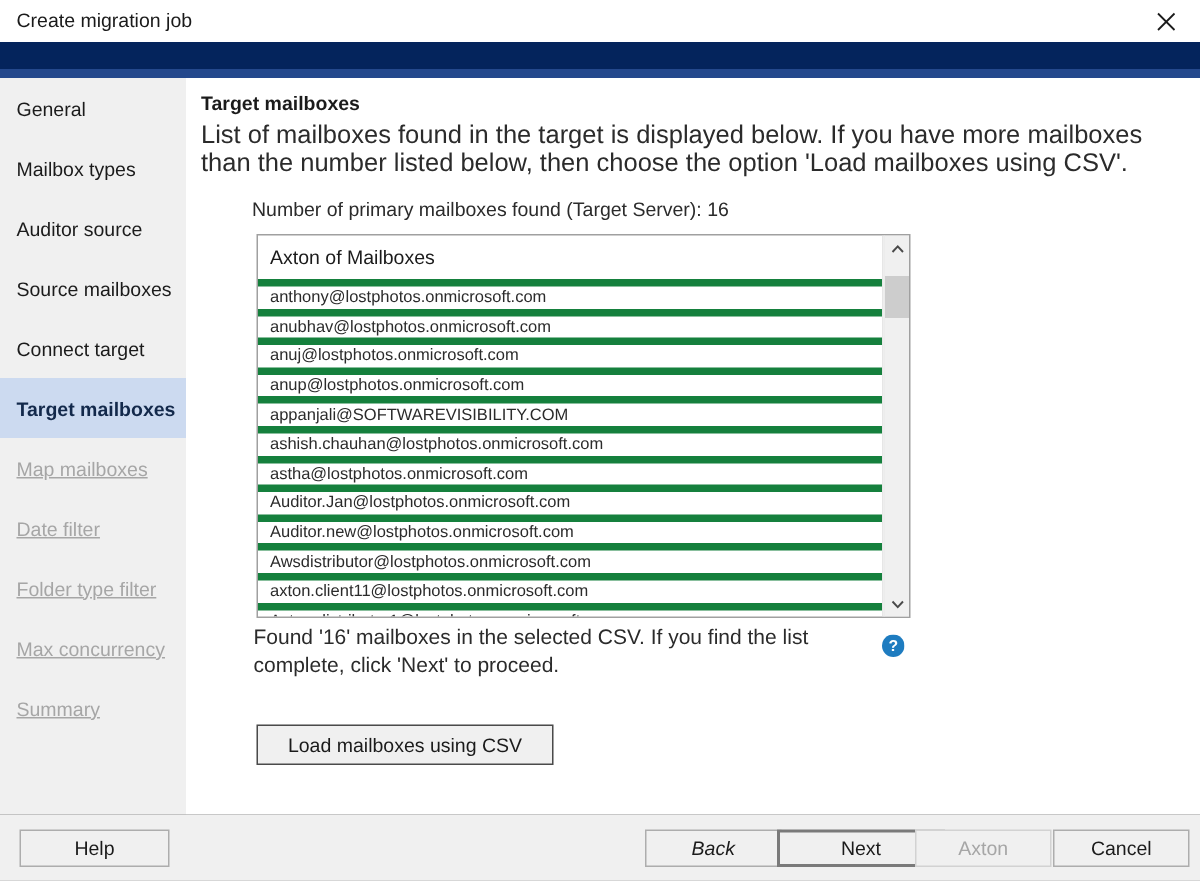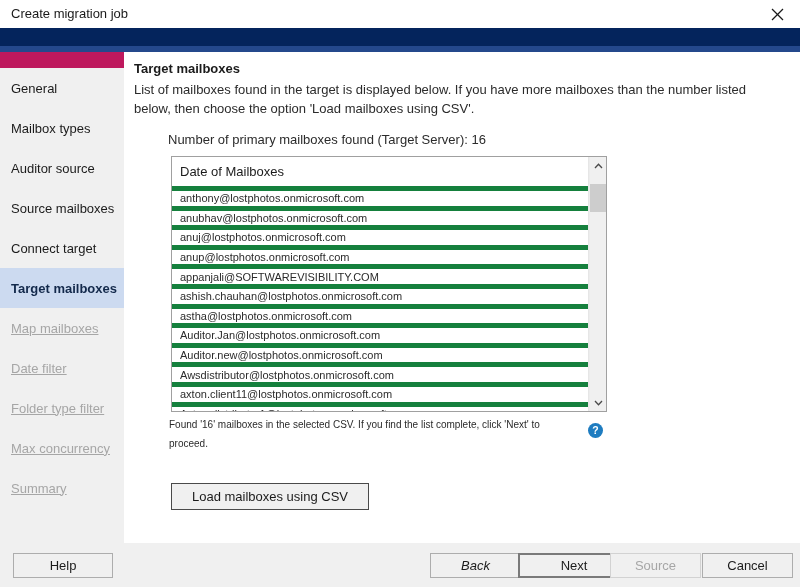--- a/index.html
+++ b/index.html
@@ -8,21 +8,21 @@
     width: 800px; height: 587px;
     overflow: hidden;
     background: #ffffff;
     font-family: "Liberation Sans", sans-serif;
     -webkit-font-smoothing: antialiased;
   }
 
   #window {
     position: relative;
     width: 800px; height: 587px;
-    background: #be185d;
+    background: #404040;
   }
 
   
   #titlebar {
     position: absolute; top: 0; left: 0;
     width: 800px; height: 28px;
     background: #ffffff;
   }
   #title-text {
     position: absolute; left: 11px; top: 6px;
@@ -45,21 +45,21 @@
     background: #04245c;
   }
   #band-light {
     position: absolute; top: 46px; left: 0;
     width: 800px; height: 6px;
     background: #24488c;
   }
 
   
   #sidebar {
-    position: absolute; top: 68px; left: 0;
+    position: absolute; top: 52px; left: 0;
     width: 124px; height: 491px;
     background: #f0f0f0;
   }
   .nav-item {
     position: absolute; left: 0;
     width: 124px; height: 40px;
     display: flex; align-items: center;
     padding-left: 11px;
     font-size: 13px;
     color: #1b1b1b;
@@ -82,21 +82,21 @@
     background: #ffffff;
   }
 
   #page-title {
     position: absolute; left: 10px; top: 9px;
     font-size: 13px; font-weight: bold; color: #1b1b1b;
   }
   #page-desc {
     position: absolute; left: 10px; top: 28px;
     width: 650px;
-    font-size: 13px; color: #2b2b2b;
+    font-size: 17px; color: #2b2b2b;
     line-height: 19px;
   }
   #count-line {
     position: absolute; left: 44px; top: 80px;
     font-size: 13px; color: #2b2b2b;
     white-space: nowrap;
   }
 
   
   #listbox {
@@ -147,21 +147,21 @@
     position: absolute; left: 0; top: 27px;
     width: 17px; height: 28px;
     background: #cdcdcd;
     cursor: default;
   }
 
   
   #found-note {
     position: absolute; left: 45px; top: 363px;
     width: 400px;
-    font-size: 10px; color: #2b2b2b;
+    font-size: 14px; color: #2b2b2b;
     line-height: 19px;
   }
   #help-icon {
     position: absolute; left: 464px; top: 371px;
     width: 15px; height: 15px;
     cursor: default;
   }
 
   
   #csv-btn {
@@ -255,21 +255,21 @@
   </div>
 
   <div id="content">
 
     <div id="page-title">Target mailboxes</div>
     <div id="page-desc">List of mailboxes found in the target is displayed below. If you have more mailboxes than the number listed below, then choose the option 'Load mailboxes using CSV'.</div>
     <div id="count-line">Number of primary mailboxes found (Target Server): 16</div>
 
     <div id="listbox">
       <div id="list-inner">
-        <div class="list-header">Date of Mailboxes</div>
+        <div class="list-header">Axton of Mailboxes</div>
         <div class="list-row">anthony@lostphotos.onmicrosoft.com</div>
         <div class="list-row">anubhav@lostphotos.onmicrosoft.com</div>
         <div class="list-row">anuj@lostphotos.onmicrosoft.com</div>
         <div class="list-row">anup@lostphotos.onmicrosoft.com</div>
         <div class="list-row">appanjali@SOFTWAREVISIBILITY.COM</div>
         <div class="list-row">ashish.chauhan@lostphotos.onmicrosoft.com</div>
         <div class="list-row">astha@lostphotos.onmicrosoft.com</div>
         <div class="list-row">Auditor.Jan@lostphotos.onmicrosoft.com</div>
         <div class="list-row">Auditor.new@lostphotos.onmicrosoft.com</div>
         <div class="list-row">Awsdistributor@lostphotos.onmicrosoft.com</div>
@@ -301,17 +301,17 @@
       </svg>
     </div>
 
     <div id="csv-btn">Load mailboxes using CSV</div>
   </div>
 
   <div id="bottombar">
     <div class="btn" id="btn-help">Help</div>
     <div class="btn" id="btn-back">Back</div>
     <div class="btn default" id="btn-next">Next</div>
-    <div class="btn disabled" id="btn-finish">Source</div>
+    <div class="btn disabled" id="btn-finish">Axton</div>
     <div class="btn" id="btn-cancel">Cancel</div>
   </div>
 
 </div>
 
 </body></html>

